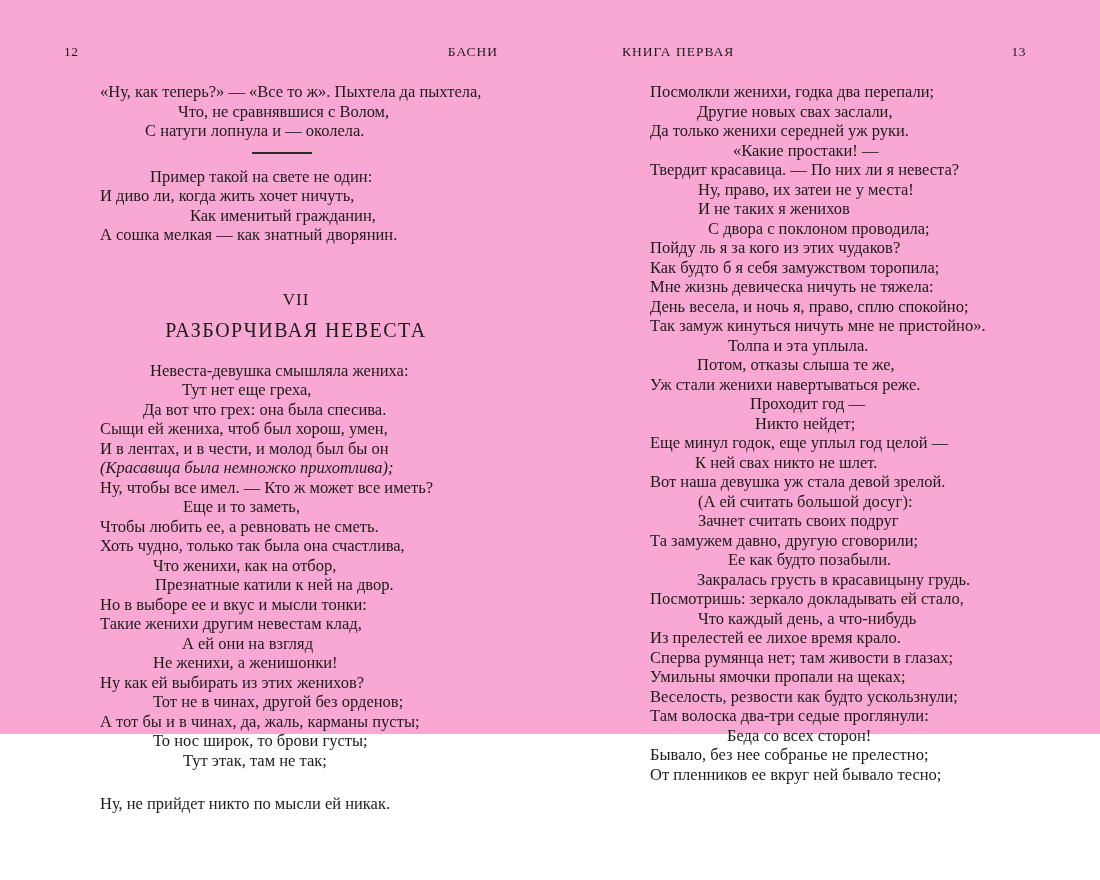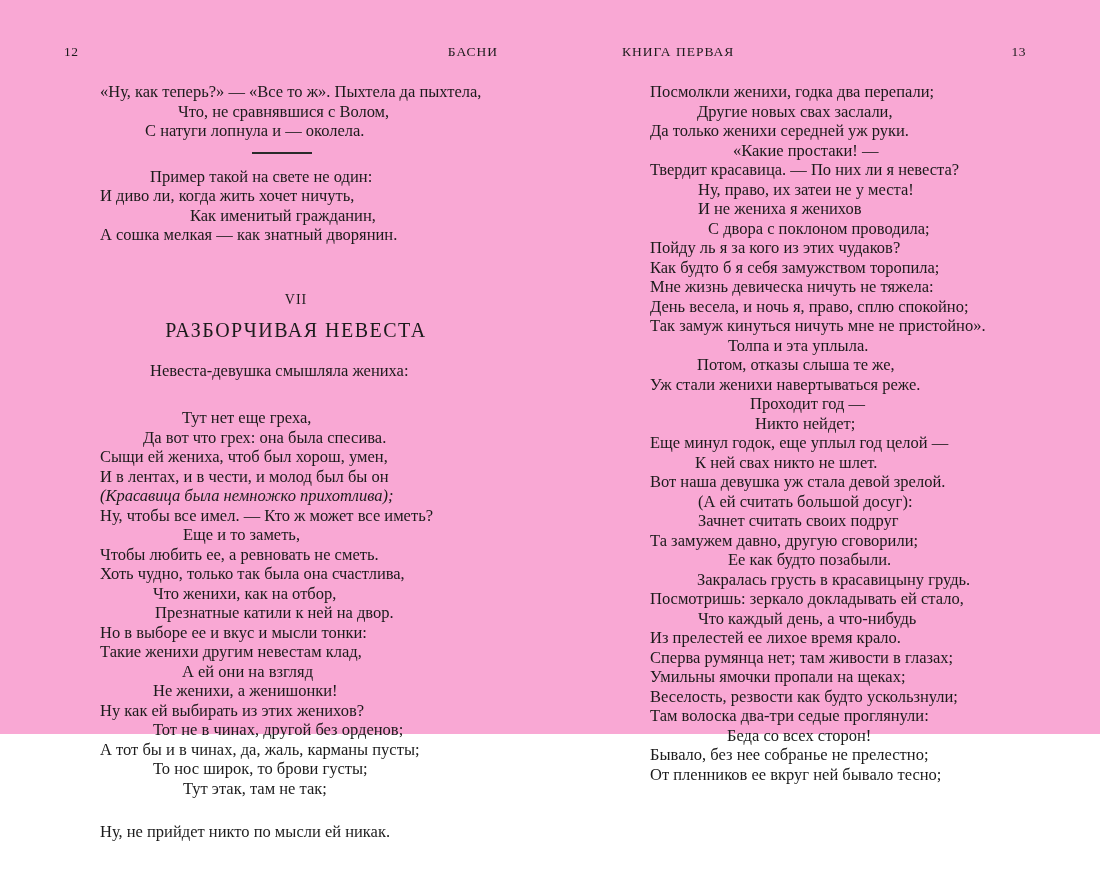--- a/index.html
+++ b/index.html
@@ -38,21 +38,21 @@
   }
   .divider {
     width: 60px; height: 2px;
     background: #2a2a2a;
     margin: 11px 0 13px 152px;
     border: none;
   }
   .secnum {
     margin-top: 42px;
     text-align: center;
-    font-size: 14px; line-height: 26px;
+    font-size: 17px; line-height: 26px;
     letter-spacing: 1px;
   }
   .sectitle {
     margin: 2px 0 0 0;
     text-align: center;
     font-size: 20px; line-height: 30px;
     font-weight: normal;
     letter-spacing: 1.5px;
     white-space: nowrap;
   }
@@ -82,21 +82,21 @@
           <div class="vline" style="padding-left: 90px;">Как именитый гражданин,</div>
           <div class="vline" style="padding-left: 0px;">А сошка мелкая — как знатный дворянин.</div>
         </div>
 
       <div class="secnum">VII</div>
 
       <h1 class="sectitle">РАЗБОРЧИВАЯ НЕВЕСТА</h1>
 
       <div class="stanza poem-start">
           <div class="vline" style="padding-left: 50px;">Невеста-девушка смышляла жениха:</div>
-          <div class="vline" style="padding-left: 82px; margin-top: 28px;">Тут нет еще греха,</div>
+          <div class="vline" style="padding-left: 82px;">Тут нет еще греха,</div>
           <div class="vline" style="padding-left: 43px;">Да вот что грех: она была спесива.</div>
           <div class="vline" style="padding-left: 0px;">Сыщи ей жениха, чтоб был хорош, умен,</div>
           <div class="vline" style="padding-left: 0px;">И в лентах, и в чести, и молод был бы он</div>
           <div class="vline" style="padding-left: 0px; font-style: italic;">(Красавица была немножко прихотлива);</div>
           <div class="vline" style="padding-left: 0px;">Ну, чтобы все имел. — Кто ж может все иметь?</div>
           <div class="vline" style="padding-left: 83px;">Еще и то заметь,</div>
           <div class="vline" style="padding-left: 0px;">Чтобы любить ее, а ревновать не сметь.</div>
           <div class="vline" style="padding-left: 0px;">Хоть чудно, только так была она счастлива,</div>
           <div class="vline" style="padding-left: 53px;">Что женихи, как на отбор,</div>
           <div class="vline" style="padding-left: 55px;">Презнатные катили к ней на двор.</div>
@@ -119,21 +119,21 @@
     <span class="runhead-item pagenum-right">13</span>
 
     <div class="textblock">
       <div class="stanza">
           <div class="vline" style="padding-left: 0px;">Посмолкли женихи, годка два перепали;</div>
           <div class="vline" style="padding-left: 47px;">Другие новых свах заслали,</div>
           <div class="vline" style="padding-left: 0px;">Да только женихи середней уж руки.</div>
           <div class="vline" style="padding-left: 83px;">«Какие простаки! —</div>
           <div class="vline" style="padding-left: 0px;">Твердит красавица. — По них ли я невеста?</div>
           <div class="vline" style="padding-left: 48px;">Ну, право, их затеи не у места!</div>
-          <div class="vline" style="padding-left: 48px;">И не жениха я женихов</div>
+          <div class="vline" style="padding-left: 48px;">И не таких я женихов</div>
           <div class="vline" style="padding-left: 58px;">С двора с поклоном проводила;</div>
           <div class="vline" style="padding-left: 0px;">Пойду ль я за кого из этих чудаков?</div>
           <div class="vline" style="padding-left: 0px;">Как будто б я себя замужством торопила;</div>
           <div class="vline" style="padding-left: 0px;">Мне жизнь девическа ничуть не тяжела:</div>
           <div class="vline" style="padding-left: 0px;">День весела, и ночь я, право, сплю спокойно;</div>
           <div class="vline" style="padding-left: 0px;">Так замуж кинуться ничуть мне не пристойно».</div>
           <div class="vline" style="padding-left: 78px;">Толпа и эта уплыла.</div>
           <div class="vline" style="padding-left: 47px;">Потом, отказы слыша те же,</div>
           <div class="vline" style="padding-left: 0px;">Уж стали женихи навертываться реже.</div>
           <div class="vline" style="padding-left: 100px;">Проходит год —</div>

